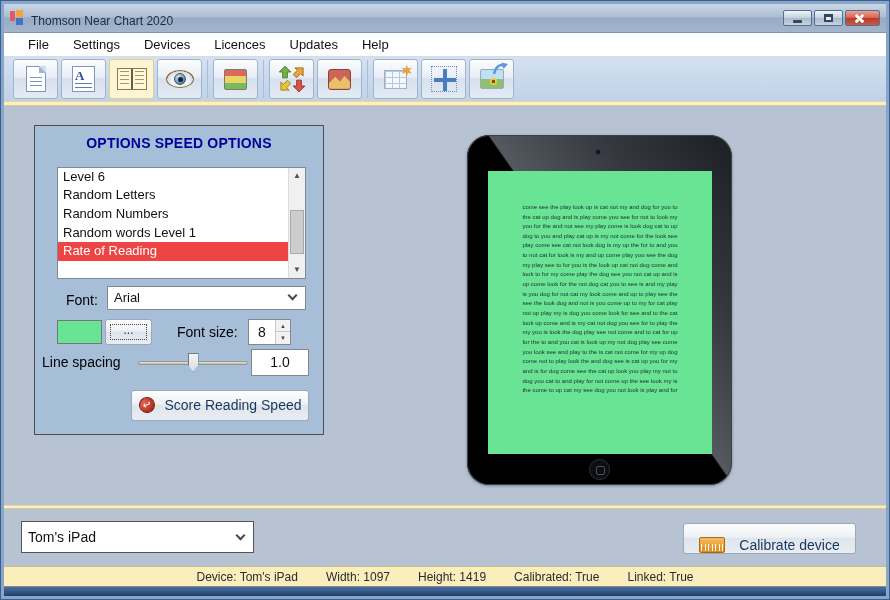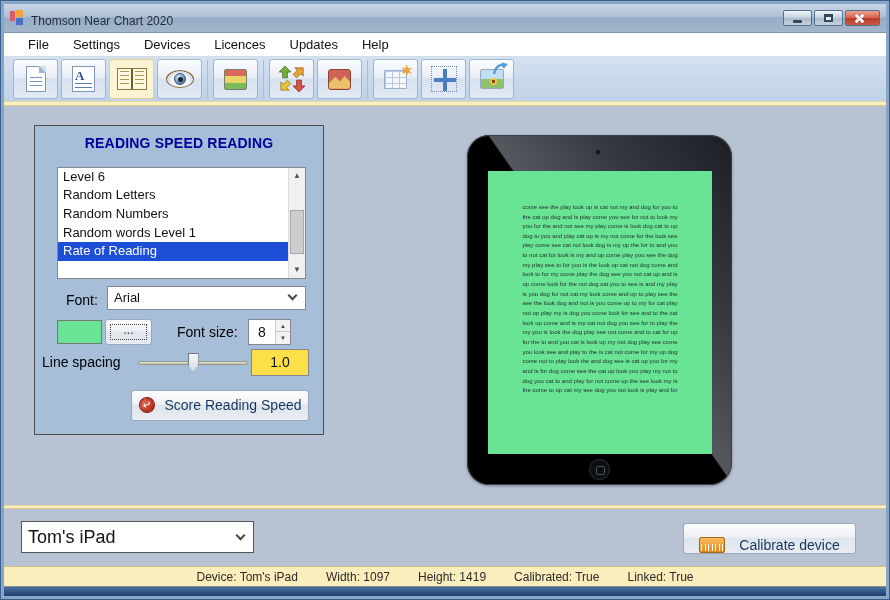--- a/index.html
+++ b/index.html
@@ -69,21 +69,21 @@
 
   
   .main { height:404px; position:relative; background:#b7c2d2; }
 
   .panel { position:absolute; left:30px; top:19px; width:290px; height:310px; background:#a6bed8; border:1px solid #4d4d4d; }
   .panel-title { text-align:center; margin-top:9px; font-size:14px; font-weight:bold; color:#00009a; letter-spacing:0.2px; }
 
   .listbox { position:absolute; left:22px; top:41px; width:249px; height:112px; background:#fff; border:1px solid #828790; display:flex; }
   .listitems { flex:1; overflow:hidden; }
   .listitem { height:18.6px; line-height:18.6px; font-size:13px; color:#111; padding-left:5px; white-space:nowrap; }
-  .listitem.selected { background:#1d4ed8; color:#fff; }
+  .listitem.selected { background:#ef4444; color:#fff; }
   .vscroll { width:17px; background:#f0f0f0; border-left:1px solid #dcdcdc; display:flex; flex-direction:column; }
   .varrow { height:16px; display:flex; align-items:center; justify-content:center; font-size:8px; color:#505050; }
   .vthumb { margin:26px 1px 0 1px; height:44px; background:#cdcdcd; border:1px solid #a8a8a8; }
 
   .lbl { font-size:14px; color:#000000; }
   .font-label { position:absolute; left:31px; top:166px; }
   .combo { background:#fff; border:1px solid #828790; display:flex; align-items:center; position:absolute; }
   .combo .val { flex:1; padding-left:6px; font-size:13px; color:#111; white-space:nowrap; overflow:hidden; }
   .chev { width:7px; height:7px; border-right:2px solid #4a4a4a; border-bottom:2px solid #4a4a4a; transform:rotate(45deg); margin:-4px 9px 0 4px; flex:none; }
   .font-combo { left:72px; top:160px; width:199px; height:24px; }
@@ -95,38 +95,38 @@
   .spinner { position:absolute; left:213px; top:193px; width:43px; height:26px; background:#fff; border:1px solid #828790; display:flex; }
   .spinner .num { flex:1; text-align:center; font-size:14px; color:#111; line-height:24px; }
   .spinner .updown { width:15px; display:flex; flex-direction:column; border-left:1px solid #c8c8c8; }
   .spinbtn { flex:1; font-size:6px; color:#444; display:flex; align-items:center; justify-content:center; background:#f2f2f2; }
   .spinbtn + .spinbtn { border-top:1px solid #c8c8c8; }
 
   .ls-label { position:absolute; left:7px; top:228px; }
   .slider { position:absolute; left:103px; top:224px; width:110px; height:26px; }
   .slider .track { position:absolute; left:0; right:0; top:11px; height:4px; background:linear-gradient(#e9e9d8,#b9b9a8); border:1px solid #9a9a8a; border-radius:2px; }
   .slider .thumb { position:absolute; left:45%; top:3px; width:11px; height:19px; background:linear-gradient(#f4f4f4,#d8dde2); border:1px solid #6e7a86; clip-path:polygon(0 0,100% 0,100% 62%,50% 100%,0 62%); }
-  .ls-value { position:absolute; left:216px; top:223px; width:58px; height:27px; background:#fde047; border:1px solid #828790; text-align:center; line-height:25px; font-size:14px; color:#111; }
+  .ls-value { position:absolute; left:216px; top:223px; width:58px; height:27px; background:#ffffff; border:1px solid #828790; text-align:center; line-height:25px; font-size:14px; color:#111; }
 
   .btn3d { background:linear-gradient(#fdfdfd,#eef1f5 45%,#dfe5ec 50%,#e9edf3); border:1px solid #98a8bd; border-radius:3px; color:#17365d; font-family:"Liberation Sans",sans-serif; }
   .score-btn { position:absolute; left:96px; top:264px; width:178px; height:31px; display:flex; align-items:center; justify-content:center; gap:10px; font-size:14px; }
   .score-ic { width:16px; height:16px; border-radius:50%; background:radial-gradient(circle at 35% 30%,#e06a55,#c03526 60%,#8e2318); border:1px solid #7e1f12; color:#fff; font-size:10px; line-height:14px; text-align:center; transform:rotate(-20deg); flex:none; }
 
   
   .ipad { position:absolute; left:463px; top:29px; width:265px; height:350px; border-radius:22px; background:linear-gradient(55deg,#000 0 52%,#54585f 52.4%,#34383e 75%,#1b1e23 100%); box-shadow:inset 0 0 0 1px #3c4148, 0 1px 3px rgba(20,30,50,.4); }
   .camera { position:absolute; left:128px; top:14px; width:6px; height:6px; border-radius:50%; background:#10151c; border:1px solid #2c333d; }
   .screen { position:absolute; left:21px; top:36px; width:224px; height:283px; background:#69e394; }
   .screen-text { position:absolute; left:14px; right:14px; top:32px; text-align:center; font-size:6px; line-height:9.65px; color:#233; font-family:"Liberation Sans",sans-serif; }
   .homebtn { position:absolute; left:122px; top:324px; width:21px; height:21px; border-radius:50%; background:#0c0e12; border:1px solid #2e343c; }
   .homebtn::after { content:""; position:absolute; left:6px; top:6px; width:7px; height:7px; border:1.5px solid #4a515a; border-radius:2px; }
 
   
   .footer { height:58px; position:relative; background:#b7c2d2; }
   .device-combo { left:17px; top:12px; width:233px; height:32px; border-color:#555; }
-  .device-combo .val { font-size:18px; }
+  .device-combo .val { font-size:14px; }
   .calib-btn { position:absolute; right:30px; top:14px; width:173px; height:31px; display:flex; align-items:flex-end; justify-content:center; gap:14px; font-size:14px; }
   .ruler-ic { width:26px; height:16px; border:1px solid #a86a10; border-radius:2px; background:linear-gradient(#f7bc60,#e08a1c); position:relative; flex:none; }
   .ruler-ic::after { content:""; position:absolute; left:1px; right:1px; bottom:1px; height:7px; background:repeating-linear-gradient(90deg,rgba(255,255,255,.95) 0 1px,transparent 1px 3.5px); }
 </style>
 </head>
 <body>
 
 <div class="frame">
 
   <div class="titlebar">
@@ -227,21 +227,21 @@
           </svg>
       </div>
     </div>
   </div>
 
   <div class="cream strip1"></div>
 
   <div class="main">
 
     <div class="panel">
-      <div class="panel-title">READING SPEED READING</div>
+      <div class="panel-title">OPTIONS SPEED OPTIONS</div>
 
       <div class="listbox">
         <div class="listitems">
 
         <div class="listitem">Level 6</div>
             <div class="listitem">Random Letters</div>
             <div class="listitem">Random Numbers</div>
             <div class="listitem">Random words Level 1</div>
             <div class="listitem selected">Rate of Reading</div>
           </div>

